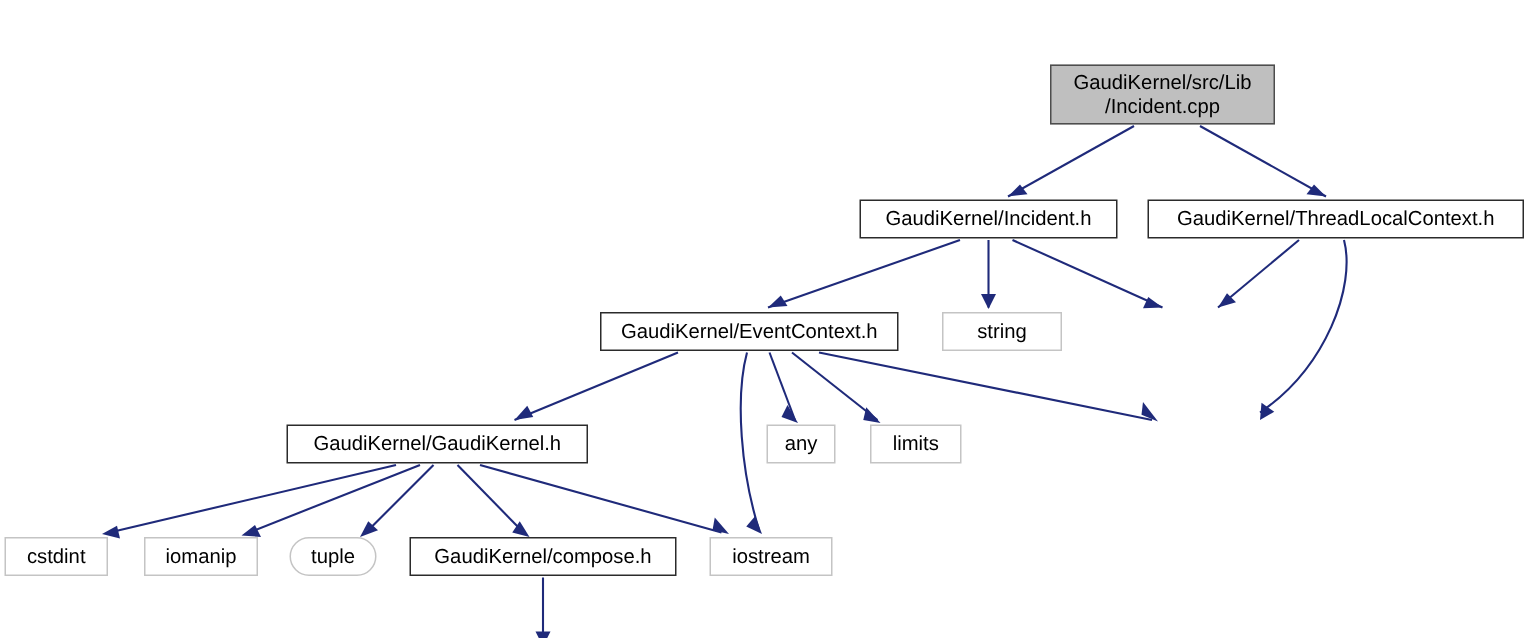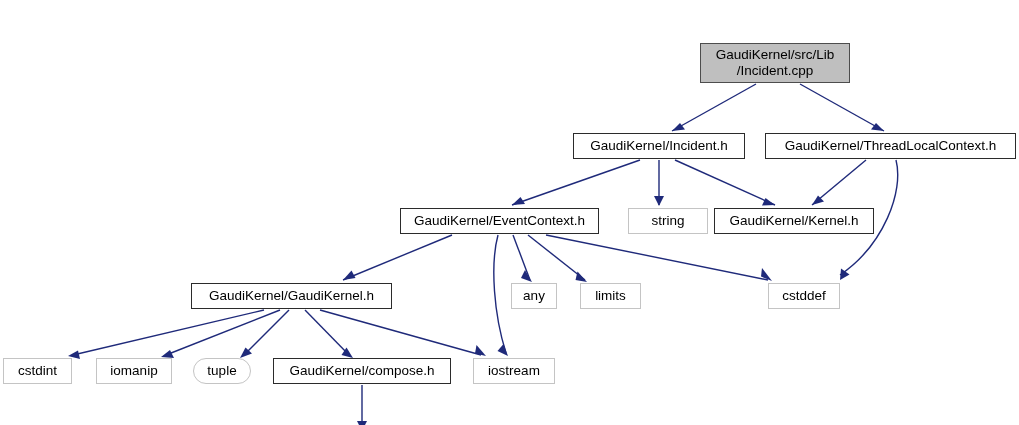--- a/index.html
+++ b/index.html
@@ -100,24 +100,22 @@
       <path class="edge-head" d="M 486,317 l -11,-2.5 l 1.5,-8.5 Z" fill="#1f2a7a"></path>
       <path class="edge-path" d="M 362,346 L 362,391" stroke="#1f2a7a"></path>
       <path class="edge-head" d="M 362,392 l -5,-10 l 10,0 Z" fill="#1f2a7a"></path>
     </svg>
 <div class="node-box node-root" style="left: 700px; top: 4px; width: 150px; height: 40px;">GaudiKernel/src/Lib
 /Incident.cpp</div>
     <div class="node-box node-local" style="left: 573px; top: 94px; width: 172px; height: 26px;">GaudiKernel/Incident.h</div>
     <div class="node-box node-local" style="left: 765px; top: 94px; width: 251px; height: 26px;">GaudiKernel/ThreadLocalContext.h</div>
     <div class="node-box node-local" style="left: 400px; top: 169px; width: 199px; height: 26px;">GaudiKernel/EventContext.h</div>
     <div class="node-box node-sys" style="left: 628px; top: 169px; width: 80px; height: 26px;">string</div>
-    <div class="node-box node-local" style="left: 714px; top: 169px; width: 160px; height: 26px;">GaudiKernel/Kernel.h</div>
     <div class="node-box node-local" style="left: 191px; top: 244px; width: 201px; height: 26px;">GaudiKernel/GaudiKernel.h</div>
     <div class="node-box node-sys" style="left: 511px; top: 244px; width: 46px; height: 26px;">any</div>
     <div class="node-box node-sys" style="left: 580px; top: 244px; width: 61px; height: 26px;">limits</div>
-    <div class="node-box node-sys" style="left: 768px; top: 244px; width: 72px; height: 26px;">cstddef</div>
     <div class="node-box node-sys" style="left: 3px; top: 319px; width: 69px; height: 26px;">cstdint</div>
     <div class="node-box node-sys" style="left: 96px; top: 319px; width: 76px; height: 26px;">iomanip</div>
     <div class="node-box node-sys" style="left: 193px; top: 319px; width: 58px; height: 26px; border-radius: 13px;">tuple</div>
     <div class="node-box node-local" style="left: 273px; top: 319px; width: 178px; height: 26px;">GaudiKernel/compose.h</div>
     <div class="node-box node-sys" style="left: 473px; top: 319px; width: 82px; height: 26px;">iostream</div>
     <div class="node-box node-sys" style="left: 331px; top: 394px; width: 48px; height: 26px;">utility</div>
   </div>
 
 </body></html>

